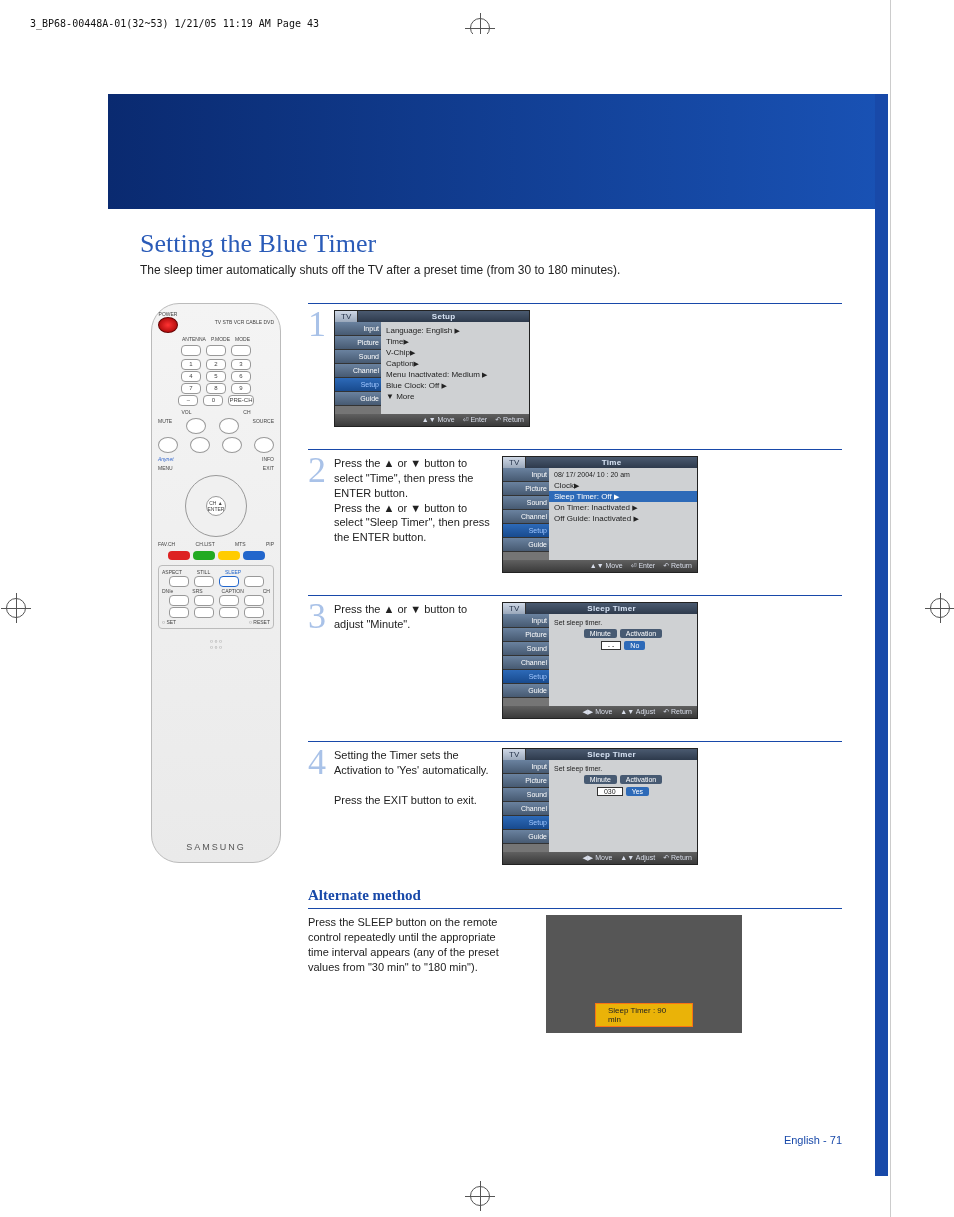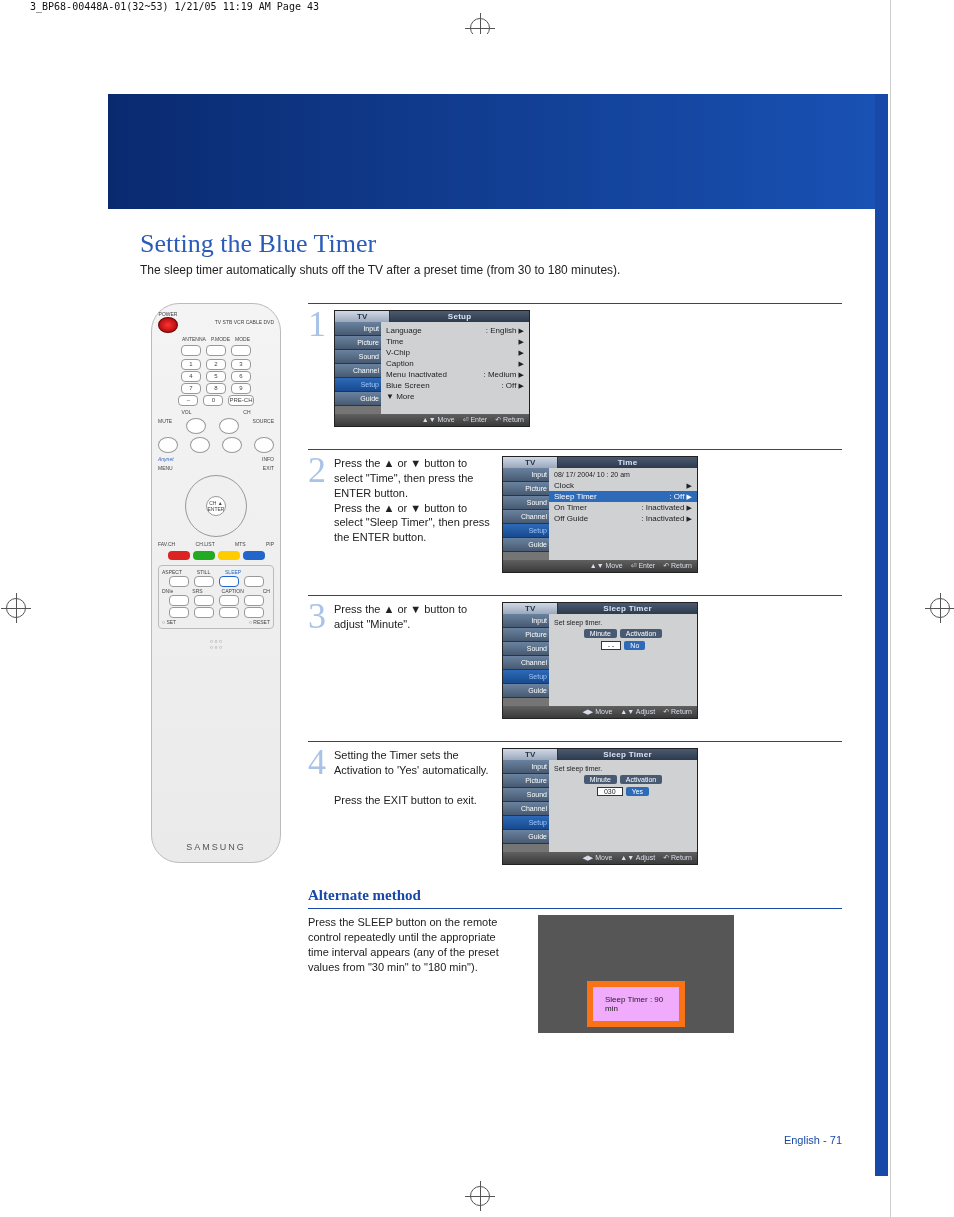--- a/index.html
+++ b/index.html
@@ -1,21 +1,21 @@
 <!DOCTYPE html>
 <html><head>
 <meta charset="utf-8">
 <style>
   body{margin:0;font-family:Arial,Helvetica,sans-serif;background:#fff;color:#222;font-size:10px}
   .page{width:954px;height:1217px;position:relative;margin:0 auto}
   .reg{position:absolute;width:18px;height:18px;border:1px solid #555;border-radius:50%}
   .reg::before,.reg::after{content:"";position:absolute;background:#555}
   .reg::before{left:-6px;right:-6px;top:50%;height:1px}
   .reg::after{top:-6px;bottom:-6px;left:50%;width:1px}
-  .prepress{position:absolute;left:30px;top:1px;font-family:monospace;font-size:10px;color:#111}
+  .prepress{position:absolute;left:30px;top:18px;font-family:monospace;font-size:10px;color:#111}
   .sheet{position:absolute;left:66px;top:34px;width:822px;height:1142px;background:#fff}
   .blue-bar-right{position:absolute;right:0;top:60px;bottom:0;width:13px;background:#1849a9}
   .blue-bar-top{position:absolute;right:0;top:60px;width:780px;height:115px;
     background:linear-gradient(90deg,#0a2a70 0%,#1952b5 100%)}
   .content{position:absolute;left:74px;right:46px;top:195px;bottom:60px}
   h1.title{font-family:"Times New Roman",serif;font-size:26px;font-weight:normal;color:#2a5bb8;margin:0 0 4px}
   .intro{font-size:12px;color:#222;margin-bottom:26px}
   .layout{display:flex;gap:16px}
   .remote-col{width:152px}
   .steps-col{flex:1}
@@ -32,40 +32,40 @@
   .colrow div{width:22px;height:9px;border-radius:4px}
   .brand{font-family:Arial;font-size:9px;letter-spacing:2px;color:#555;margin-top:auto}
   
   .step{display:flex;gap:4px;border-top:1px solid #1849a9;padding-top:6px;margin-bottom:22px}
   .stepnum{font-family:"Times New Roman",serif;font-size:36px;color:#a9c2e8;font-weight:normal;line-height:0.8;width:22px}
   .steptext{width:164px;font-size:11px;line-height:1.35}
   .osd{width:196px}
   
   .menu{font-size:8px;color:#eee;background:#565656;border:1px solid #222}
   .menu-head{display:flex}
-  .tv-tab{background:linear-gradient(#cfd8e6,#9aa8bb);color:#26344b;padding:1px 22px;font-weight:bold;border-right:1px solid #333}
+  .tv-tab{background:linear-gradient(#cfd8e6,#9aa8bb);color:#26344b;padding:1px 6px;font-weight:normal;border-right:1px solid #333}
   .menu-title{flex:1;background:linear-gradient(#4a5a70,#2e3a4c);text-align:center;font-weight:bold;color:#d8e4f5;padding:1px 0;letter-spacing:.3px}
   .menu-body{display:flex;min-height:92px}
   .menu-side{background:#757575;width:46px;display:flex;flex-direction:column}
   .side-item{background:linear-gradient(#6a829f,#475a72);border-bottom:1px solid #333;color:#fff;font-size:7px;padding:3px 2px;text-align:right}
   .side-item.sel{background:linear-gradient(#2d6ab8,#184a8e);color:#9fc6ff}
   .menu-main{flex:1;background:#cfd1d3;color:#222;padding:3px 5px;position:relative}
-  .menu-line{display:flex;justify-content:space-between;padding:1px 0}
+  .menu-line{display:flex;padding:1px 0}
   .menu-line.hi{background:#2d6ab8;color:#fff;margin:0 -5px;padding:1px 5px}
   .menu-line .arw{font-size:7px}
   .menu-foot{background:linear-gradient(#606060,#3a3a3a);color:#d9deea;display:flex;justify-content:flex-end;gap:8px;padding:2px 5px;font-size:7px}
   .minact{display:flex;gap:3px;justify-content:center;margin-top:3px}
   .chip{background:#475a72;color:#fff;font-size:7px;padding:1px 6px;border-radius:2px}
   .chip.box{background:#fff;color:#222;border:1px solid #333;border-radius:0;padding:0 6px}
   .chip.hi{background:#2d6ab8}
   .alt-title{color:#1849a9;font-family:"Times New Roman",serif;font-size:15px;font-weight:bold;margin:8px 0 4px}
-  .alt-row{display:flex;gap:20px;border-top:1px solid #1849a9;padding-top:6px}
+  .alt-row{display:flex;gap:28px;border-top:1px solid #1849a9;padding-top:6px}
   .alt-text{width:210px;font-size:11px;line-height:1.35}
   .alt-osd{width:196px;height:118px;background:#565656;position:relative}
-  .alt-osd .strip{position:absolute;bottom:6px;left:50%;transform:translateX(-50%);background:#f0abfc;color:#222;font-size:8px;padding:8px 12px;border:6px solid #f97316}
+  .alt-osd .strip{position:absolute;bottom:6px;left:50%;transform:translateX(-50%);background:#eab308;color:#222;font-size:8px;padding:2px 12px;border:1px solid #f97316}
   .pageno{position:absolute;right:46px;bottom:30px;color:#1849a9;font-size:11px}
   
   .vline{position:absolute;top:0;bottom:0;left:890px;width:1px;background:#ccc}
 </style>
 </head>
 <body>
 
 <div class="page">
   <div class="vline"></div>
   <div class="prepress">3_BP68-00448A-01(32~53)  1/21/05  11:19 AM  Page 43</div>
@@ -244,21 +244,21 @@
                         </div>
                         <div class="menu-line">
                           <span>Caption</span>
                           <span> <span class="arw">▶</span></span>
                         </div>
                         <div class="menu-line">
                           <span>Menu Inactivated</span>
                           <span>: Medium <span class="arw">▶</span></span>
                         </div>
                         <div class="menu-line">
-                          <span>Blue Screen</span>
+                          <span>Blue Clock</span>
                           <span>: Off <span class="arw">▶</span></span>
                         </div>
                         <div class="menu-line">
                           <span>▼ More</span>
                           <span> <span class="arw"></span></span>
                         </div>
                       </div>
                     </div>
     <div class="menu-foot">
                       <span>▲▼ Move</span>

